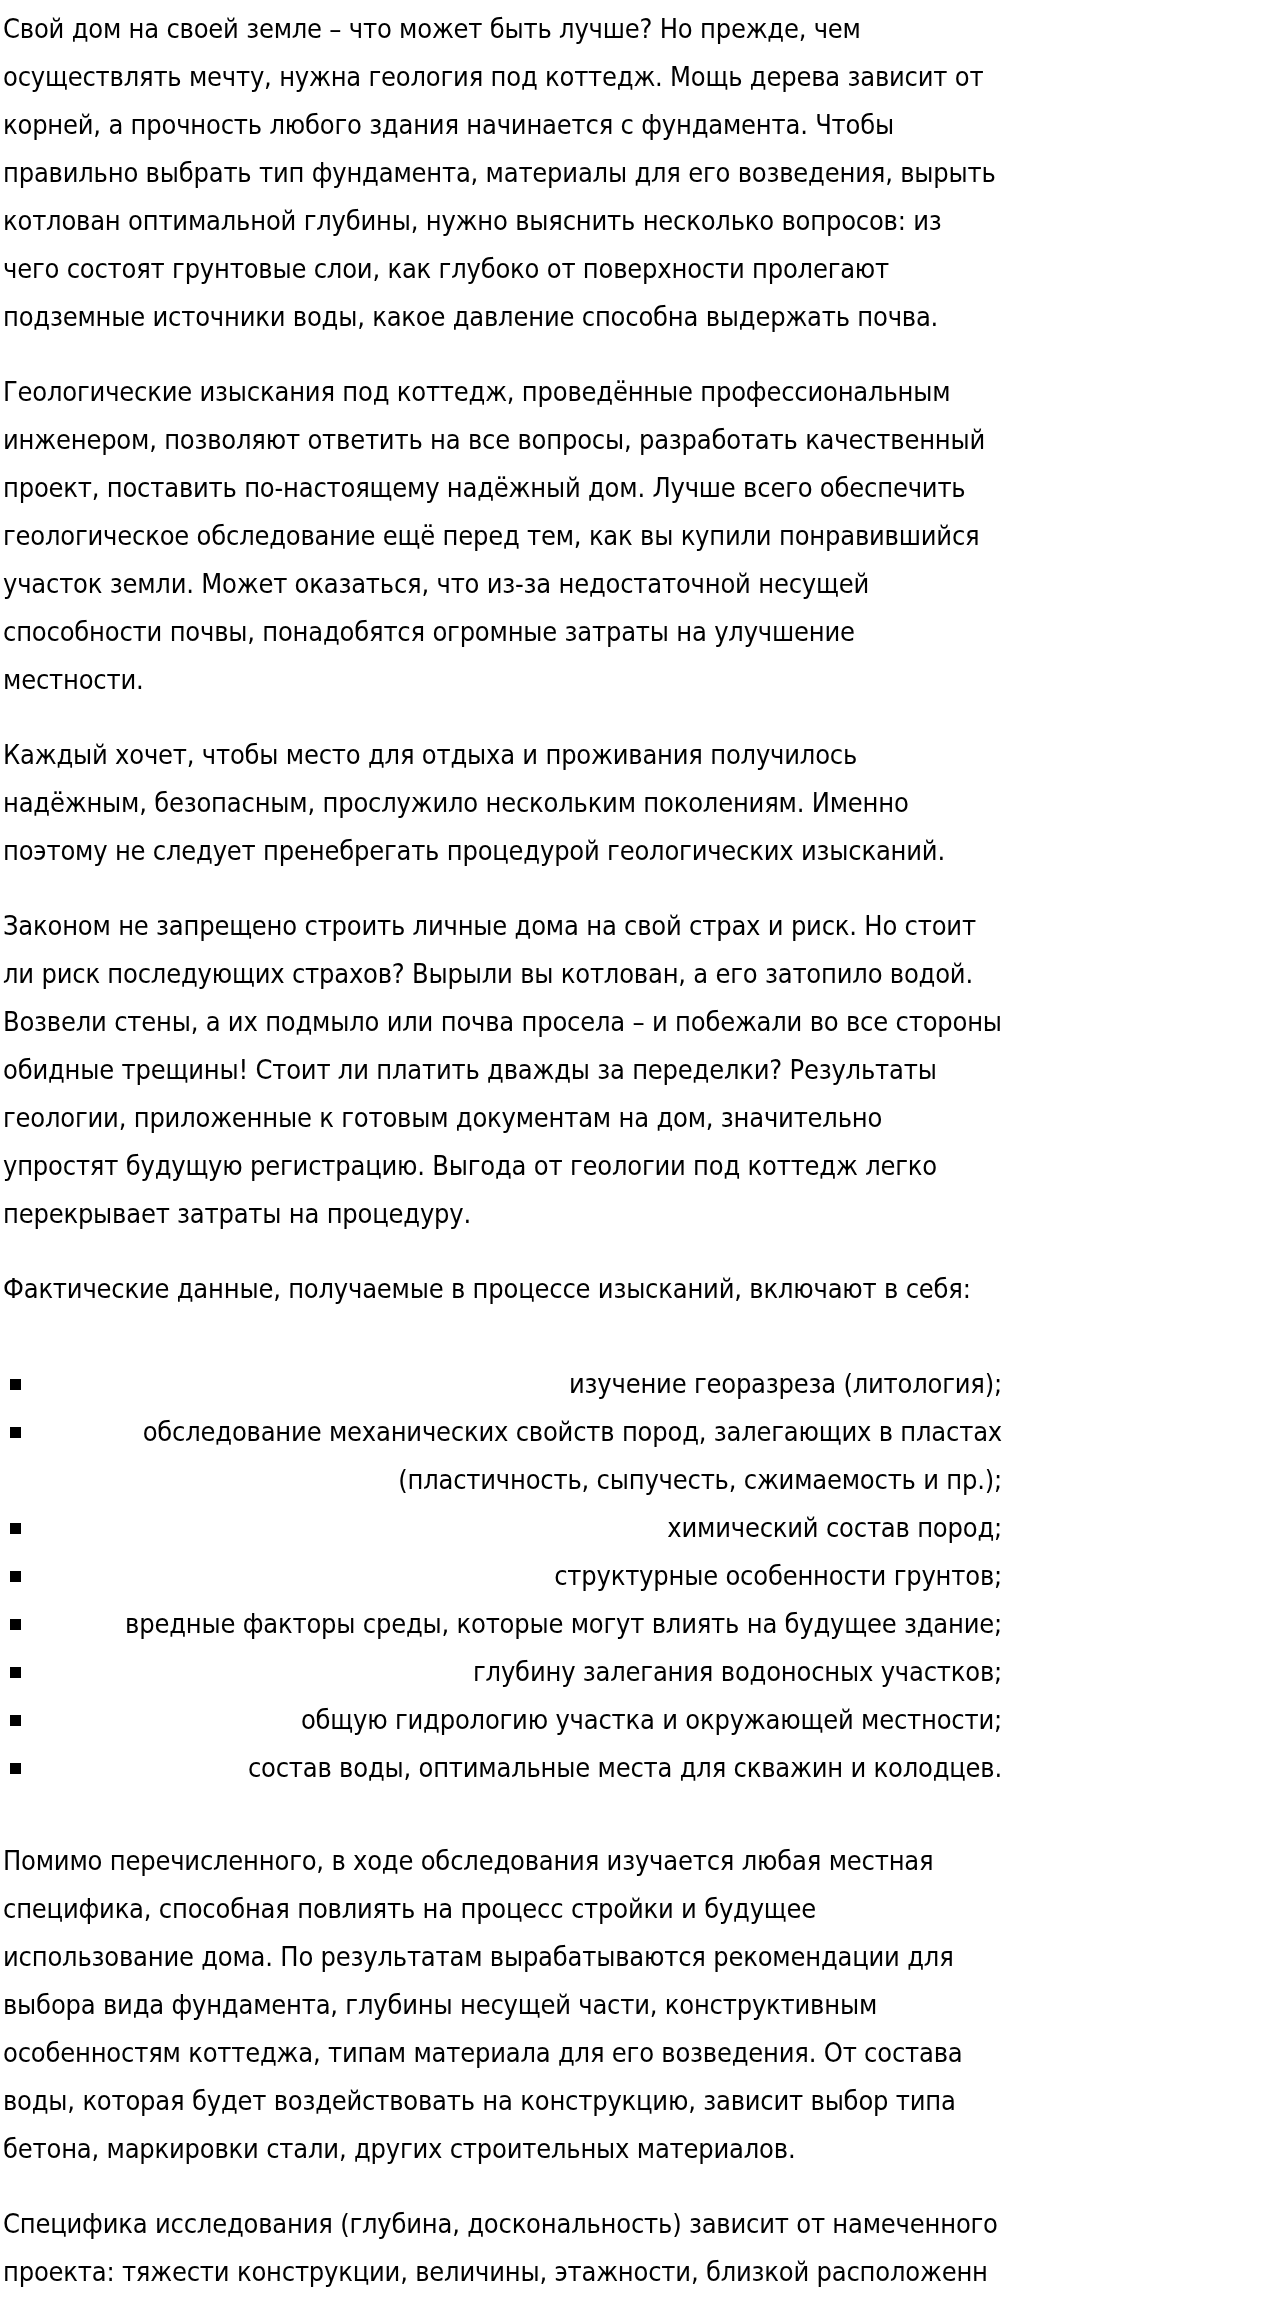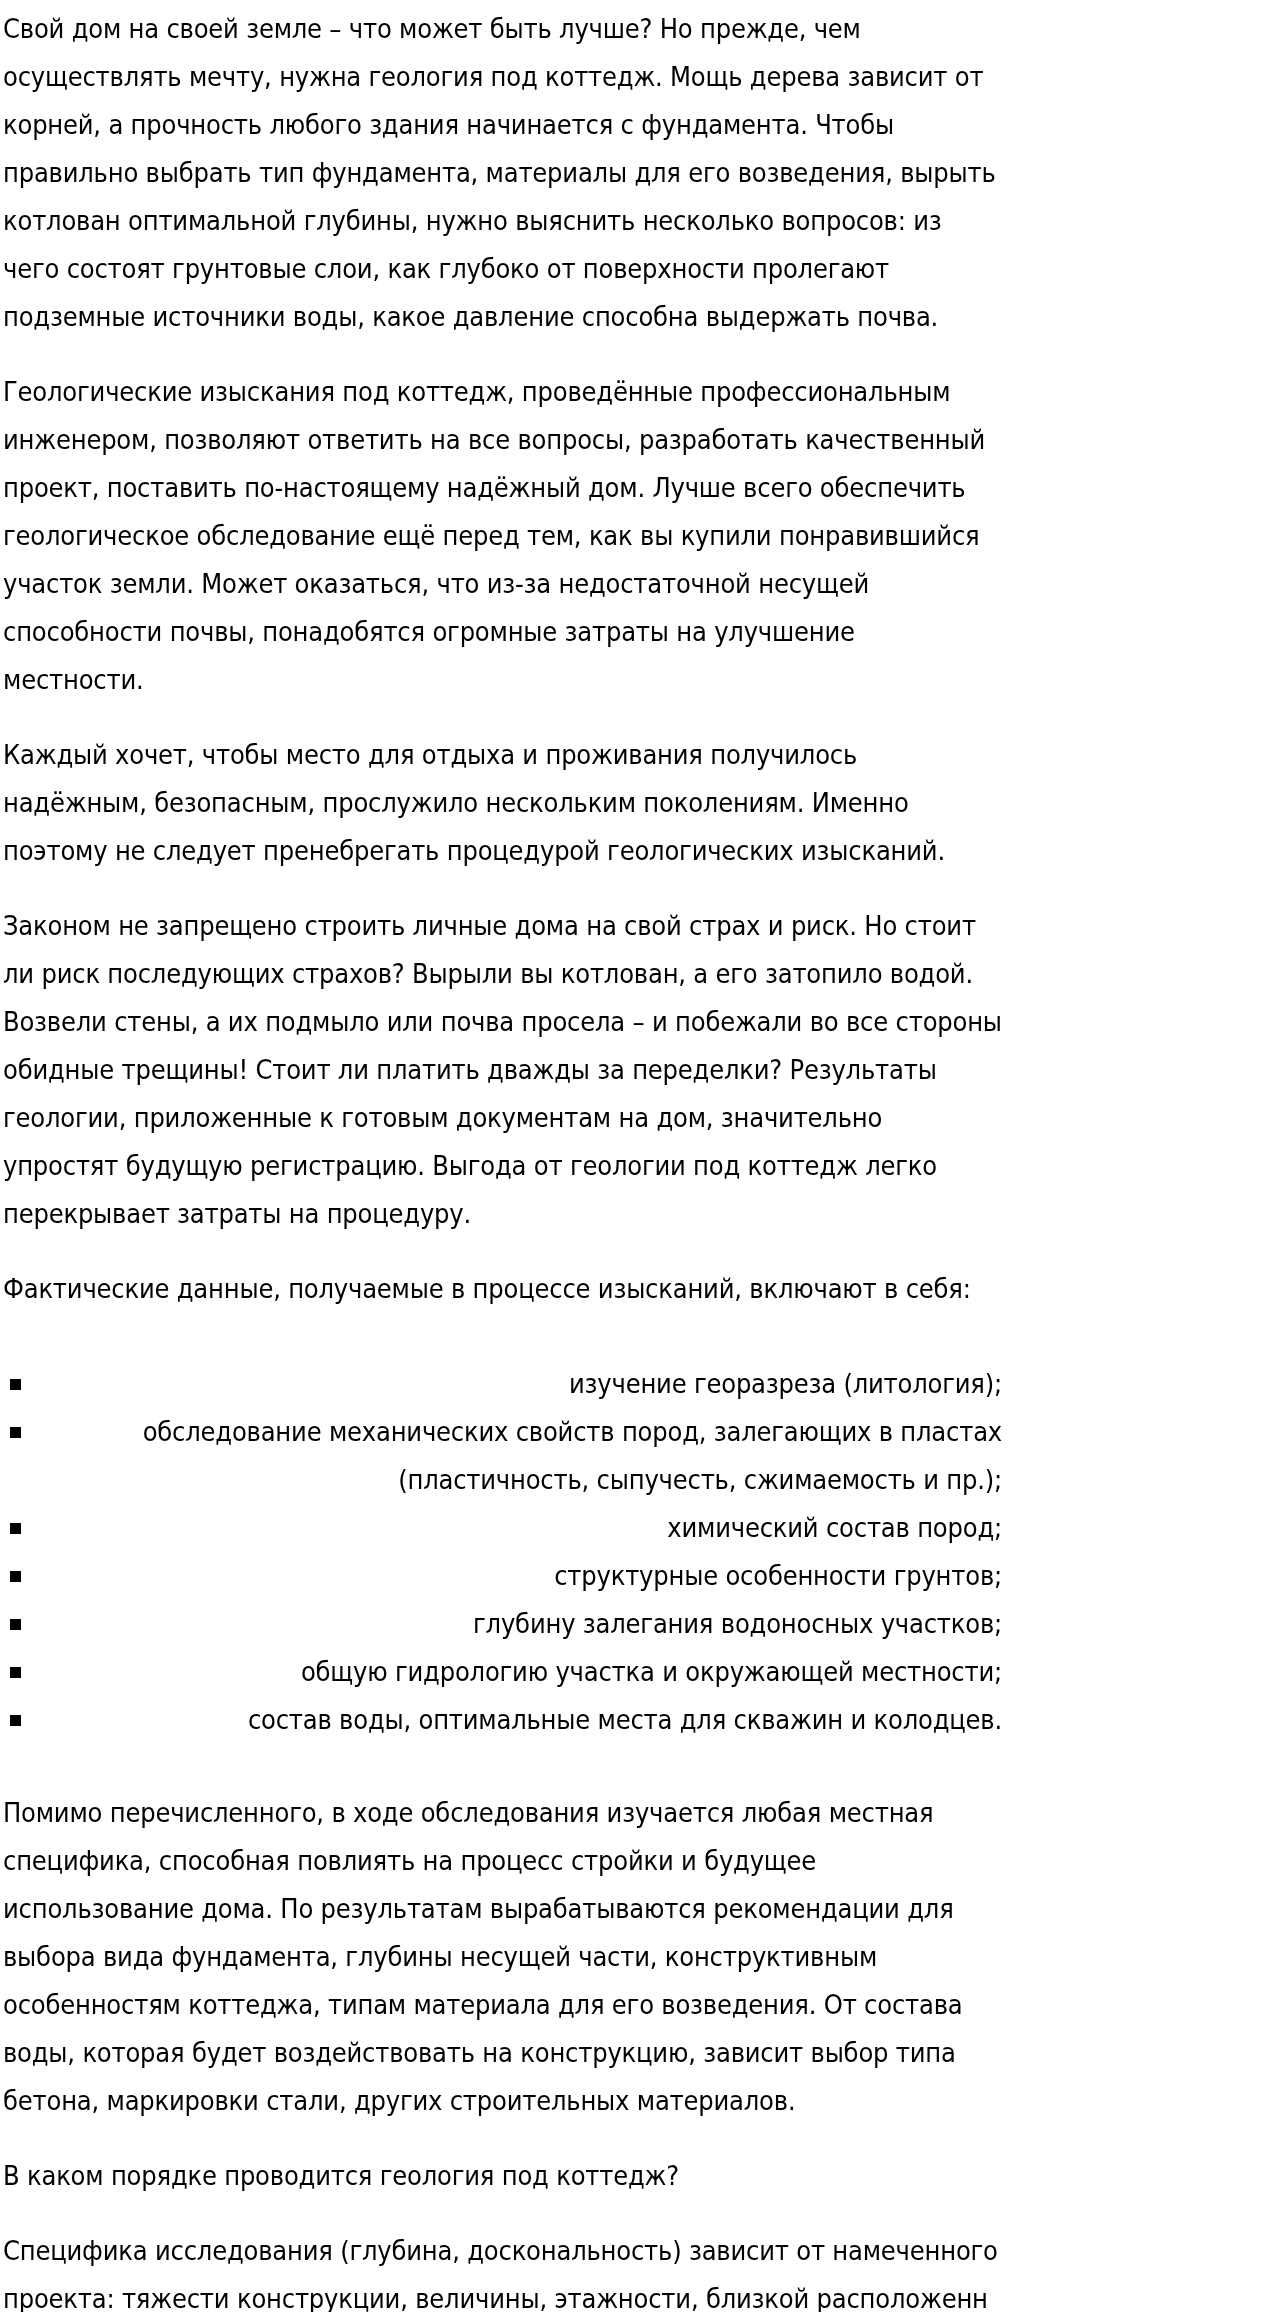--- a/index.html
+++ b/index.html
@@ -80,31 +80,34 @@
     <li>
       <span class="bullet"></span>
       <span>химический состав пород;</span>
     </li>
     <li>
       <span class="bullet"></span>
       <span>структурные особенности грунтов;</span>
     </li>
     <li>
       <span class="bullet"></span>
+      <span>вредные факторы среды, которые могут влиять на будущее здание;</span>
+    </li>
+    <li>
+      <span class="bullet"></span>
       <span>глубину залегания водоносных участков;</span>
     </li>
     <li>
       <span class="bullet"></span>
       <span>общую гидрологию участка и окружающей местности;</span>
     </li>
     <li>
       <span class="bullet"></span>
       <span>состав воды, оптимальные места для скважин и колодцев.</span>
     </li>
   </ul>
 
   <p>Помимо перечисленного, в ходе обследования изучается любая местная специфика, способная повлиять на процесс стройки и будущее использование дома. По результатам вырабатываются рекомендации для выбора вида фундамента, глубины несущей части, конструктивным особенностям коттеджа, типам материала для его возведения. От состава воды, которая будет воздействовать на конструкцию, зависит выбор типа бетона, маркировки стали, других строительных материалов.</p>
 
-  <p class="heading">В каком порядке проводится геология под коттедж?</p>
 
   <p>Специфика исследования (глубина, доскональность) зависит от намеченного проекта: тяжести конструкции, величины, этажности, близкой расположенн</p>
 
 </div>
 
 </body></html>

